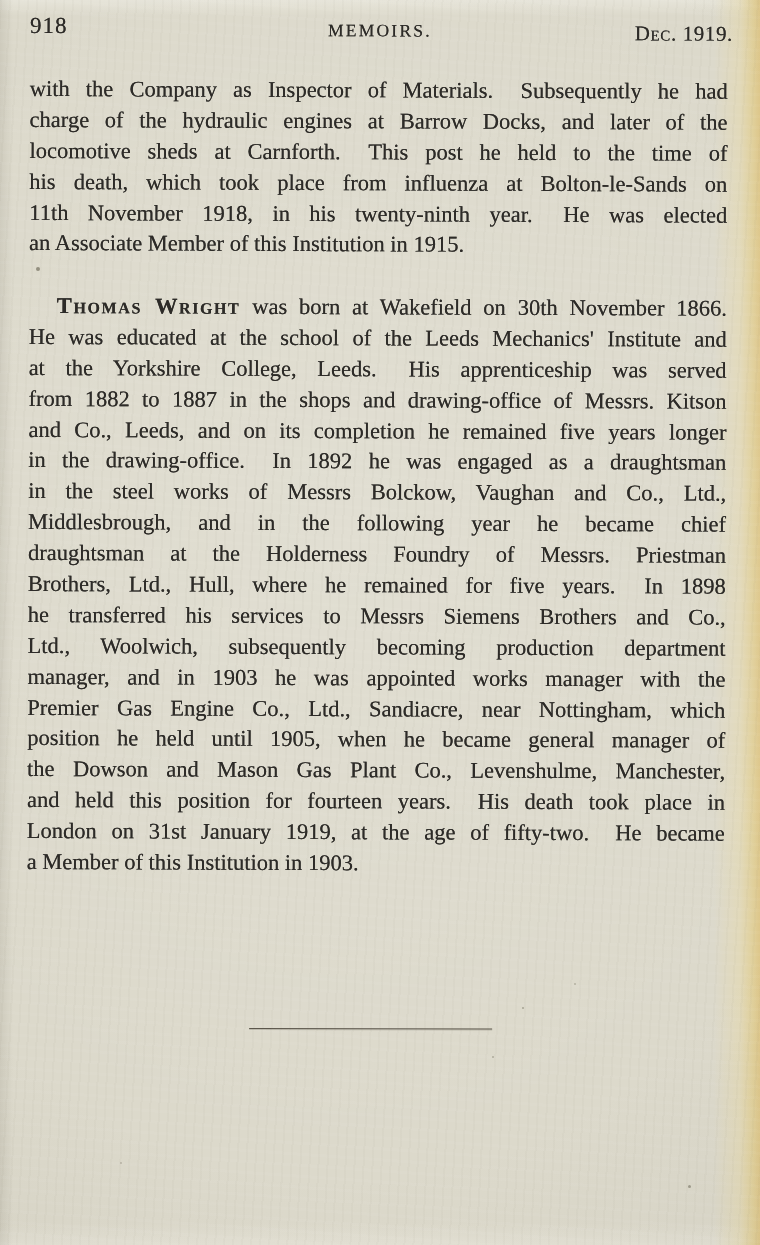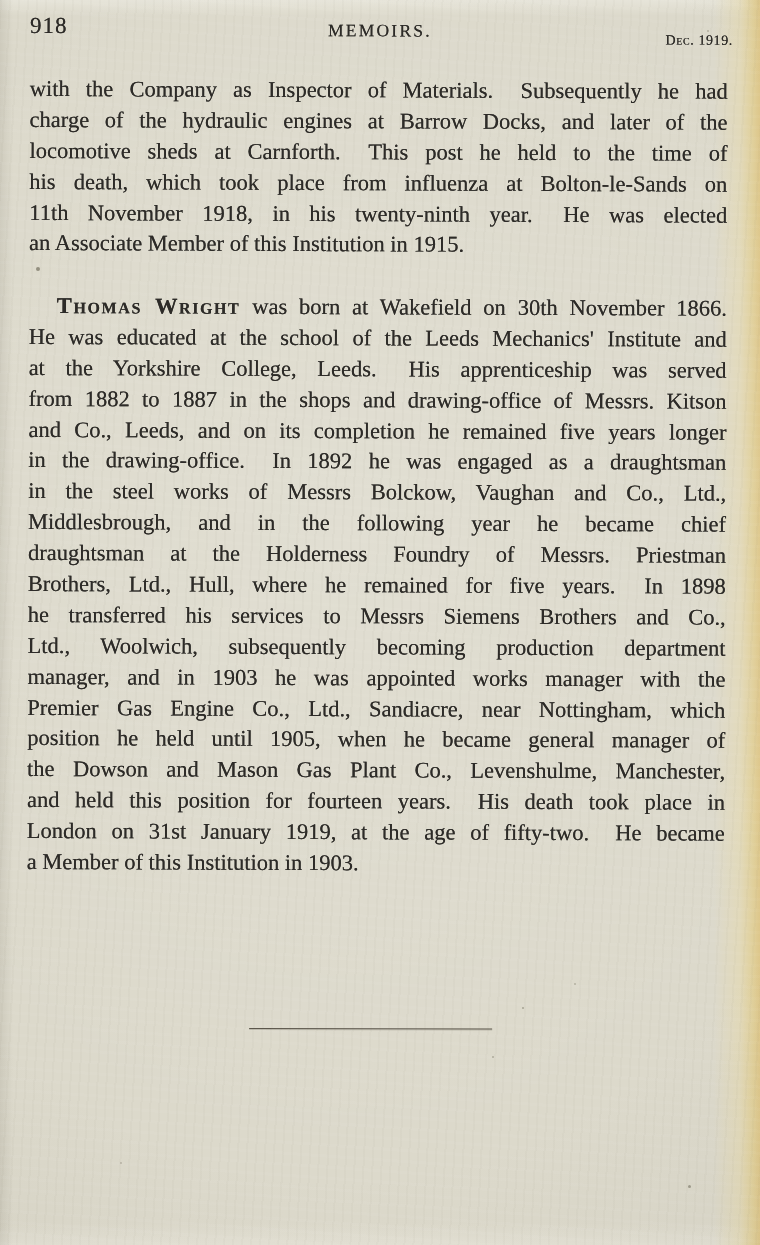--- a/index.html
+++ b/index.html
@@ -37,21 +37,21 @@
     position: absolute; left: 30px; top: 13px;
     font-size: 23px; letter-spacing: 1px;
   }
   .runtitle {
     position: absolute; left: 0; right: 0; top: 19px;
     text-align: center;
     font-size: 17.5px; letter-spacing: 2.2px;
   }
   .issuedate {
     position: absolute; right: 27px; top: 19px;
-    font-size: 14px; letter-spacing: 0.6px; margin-top: 11px;
+    font-size: 21px; letter-spacing: 0.6px;
   }
   .sc { font-variant: small-caps; }
   .para {
     position: absolute; left: 30px; width: 698px;
     font-size: 22.5px; line-height: 30.9px;
   }
   .para-1 { top: 74px; }
   .para-2 { top: 291px; }
   .line { text-align: justify; text-align-last: justify; height: 30.9px; overflow: visible; }
   .line.last { text-align-last: left; }

